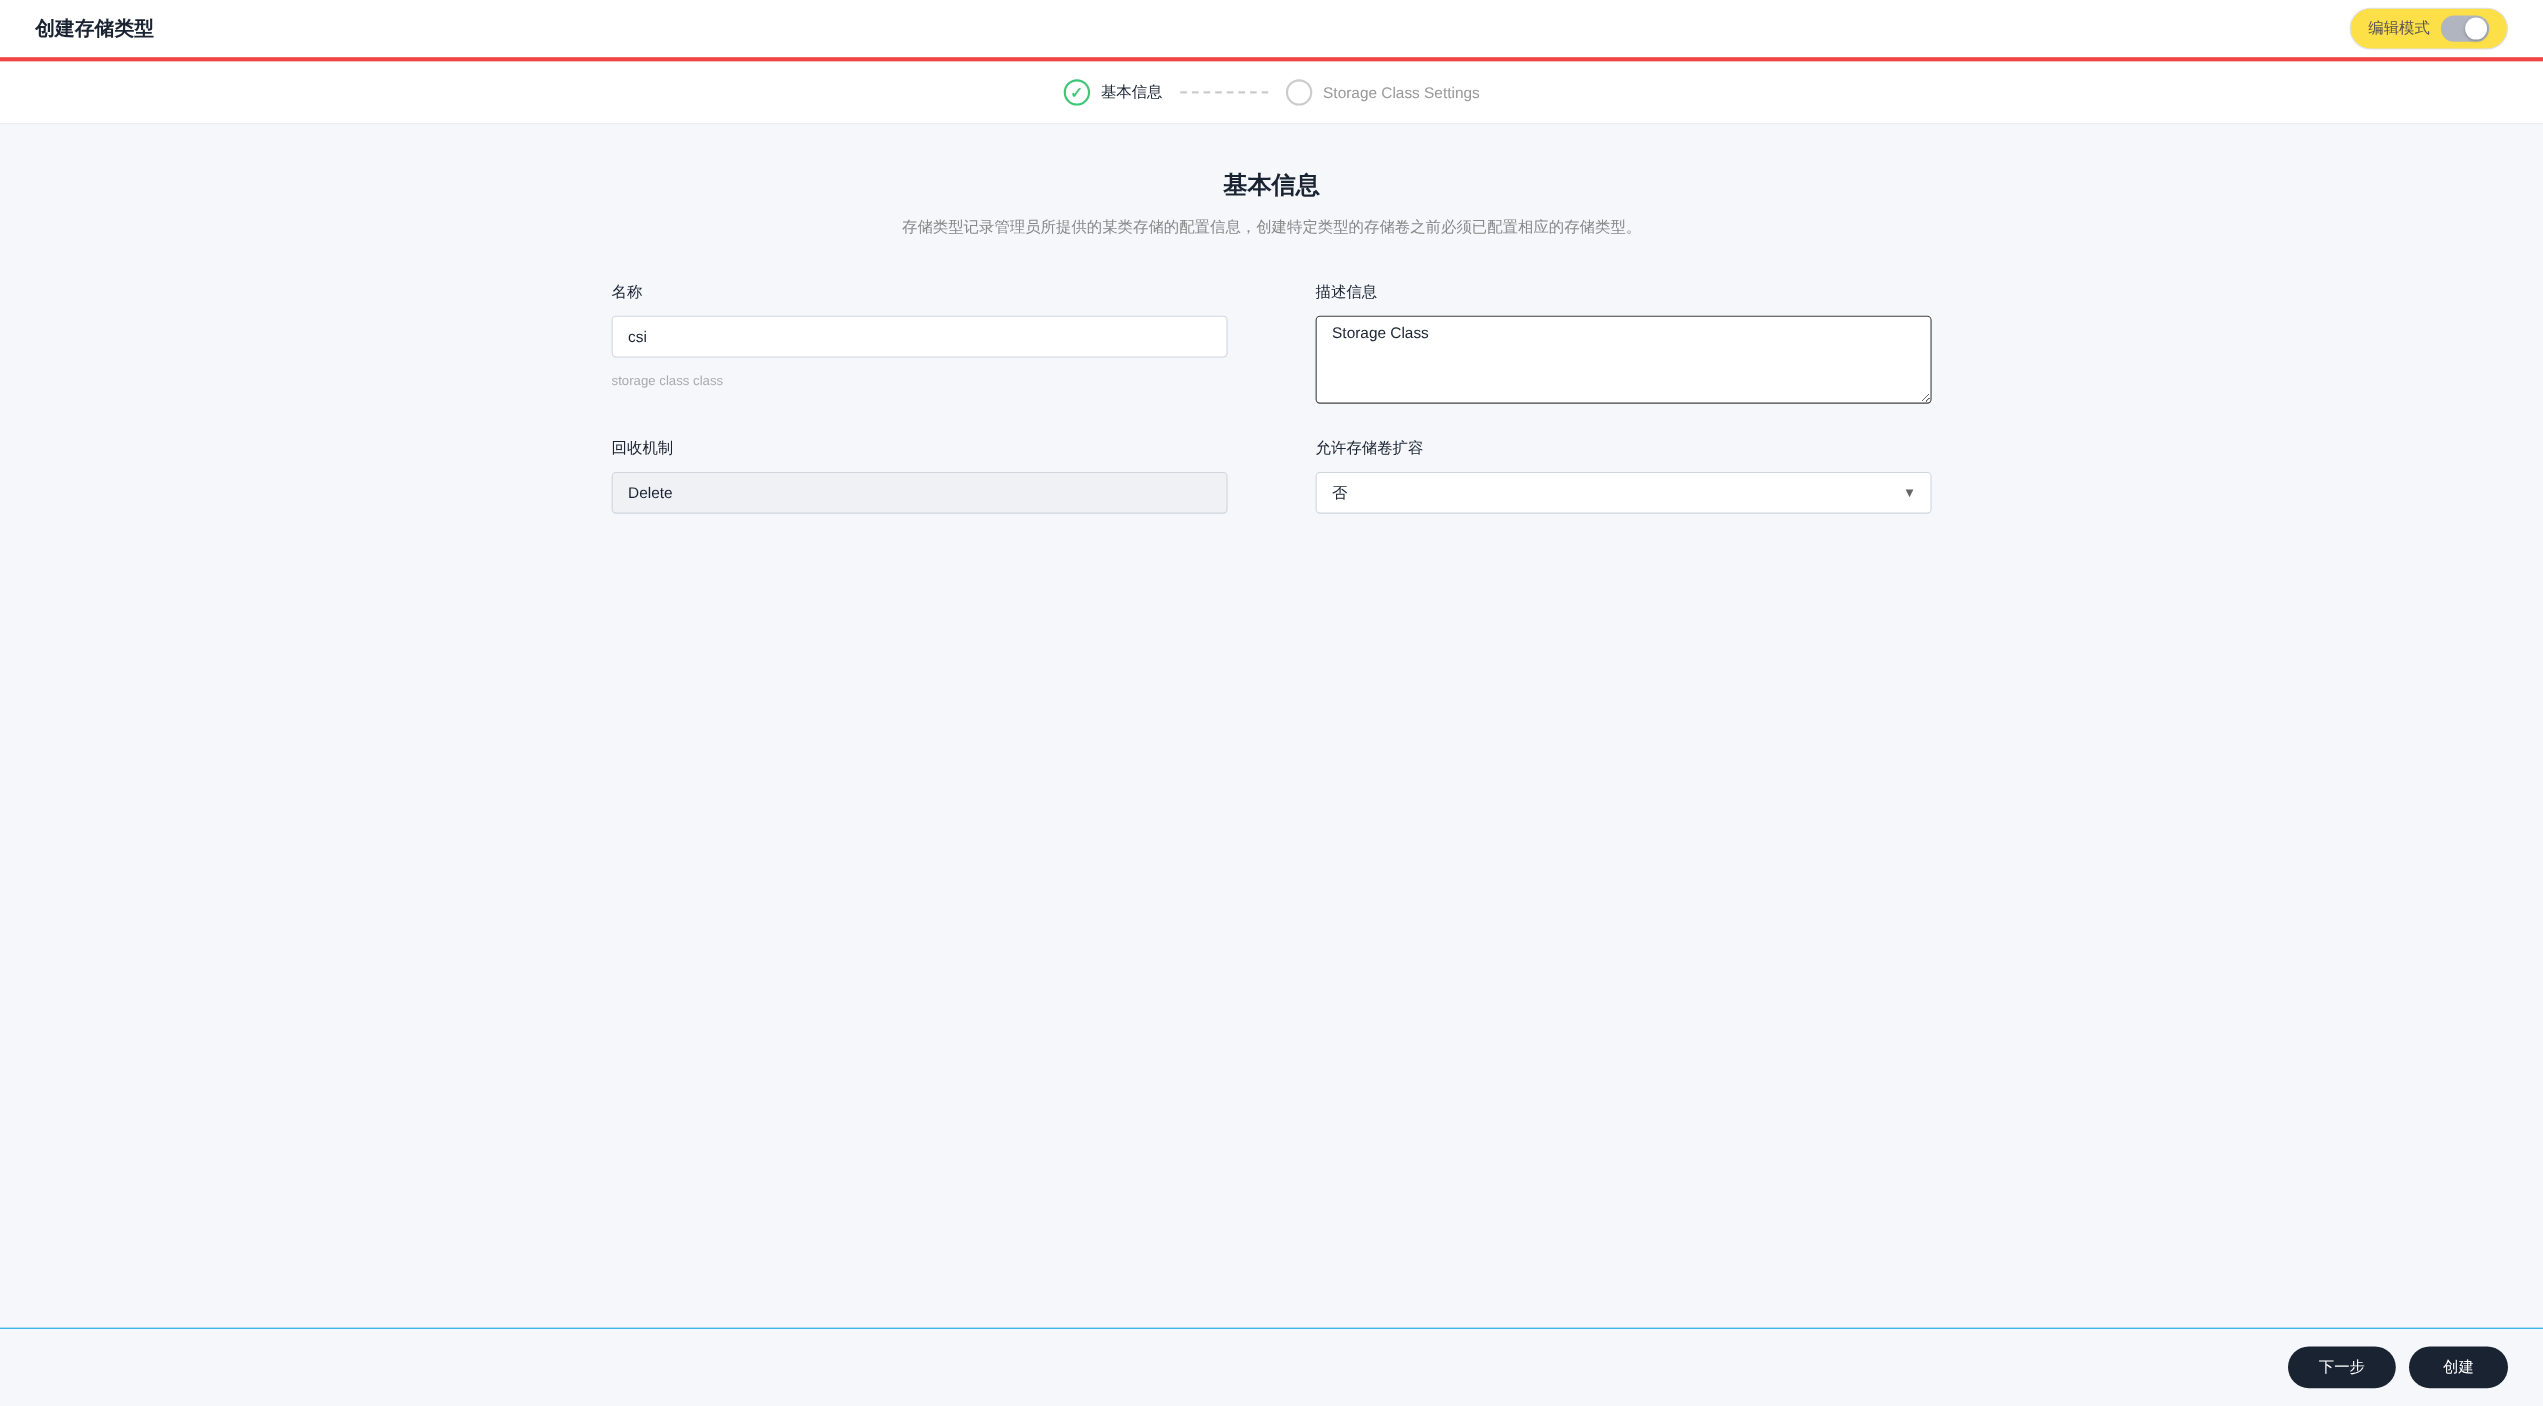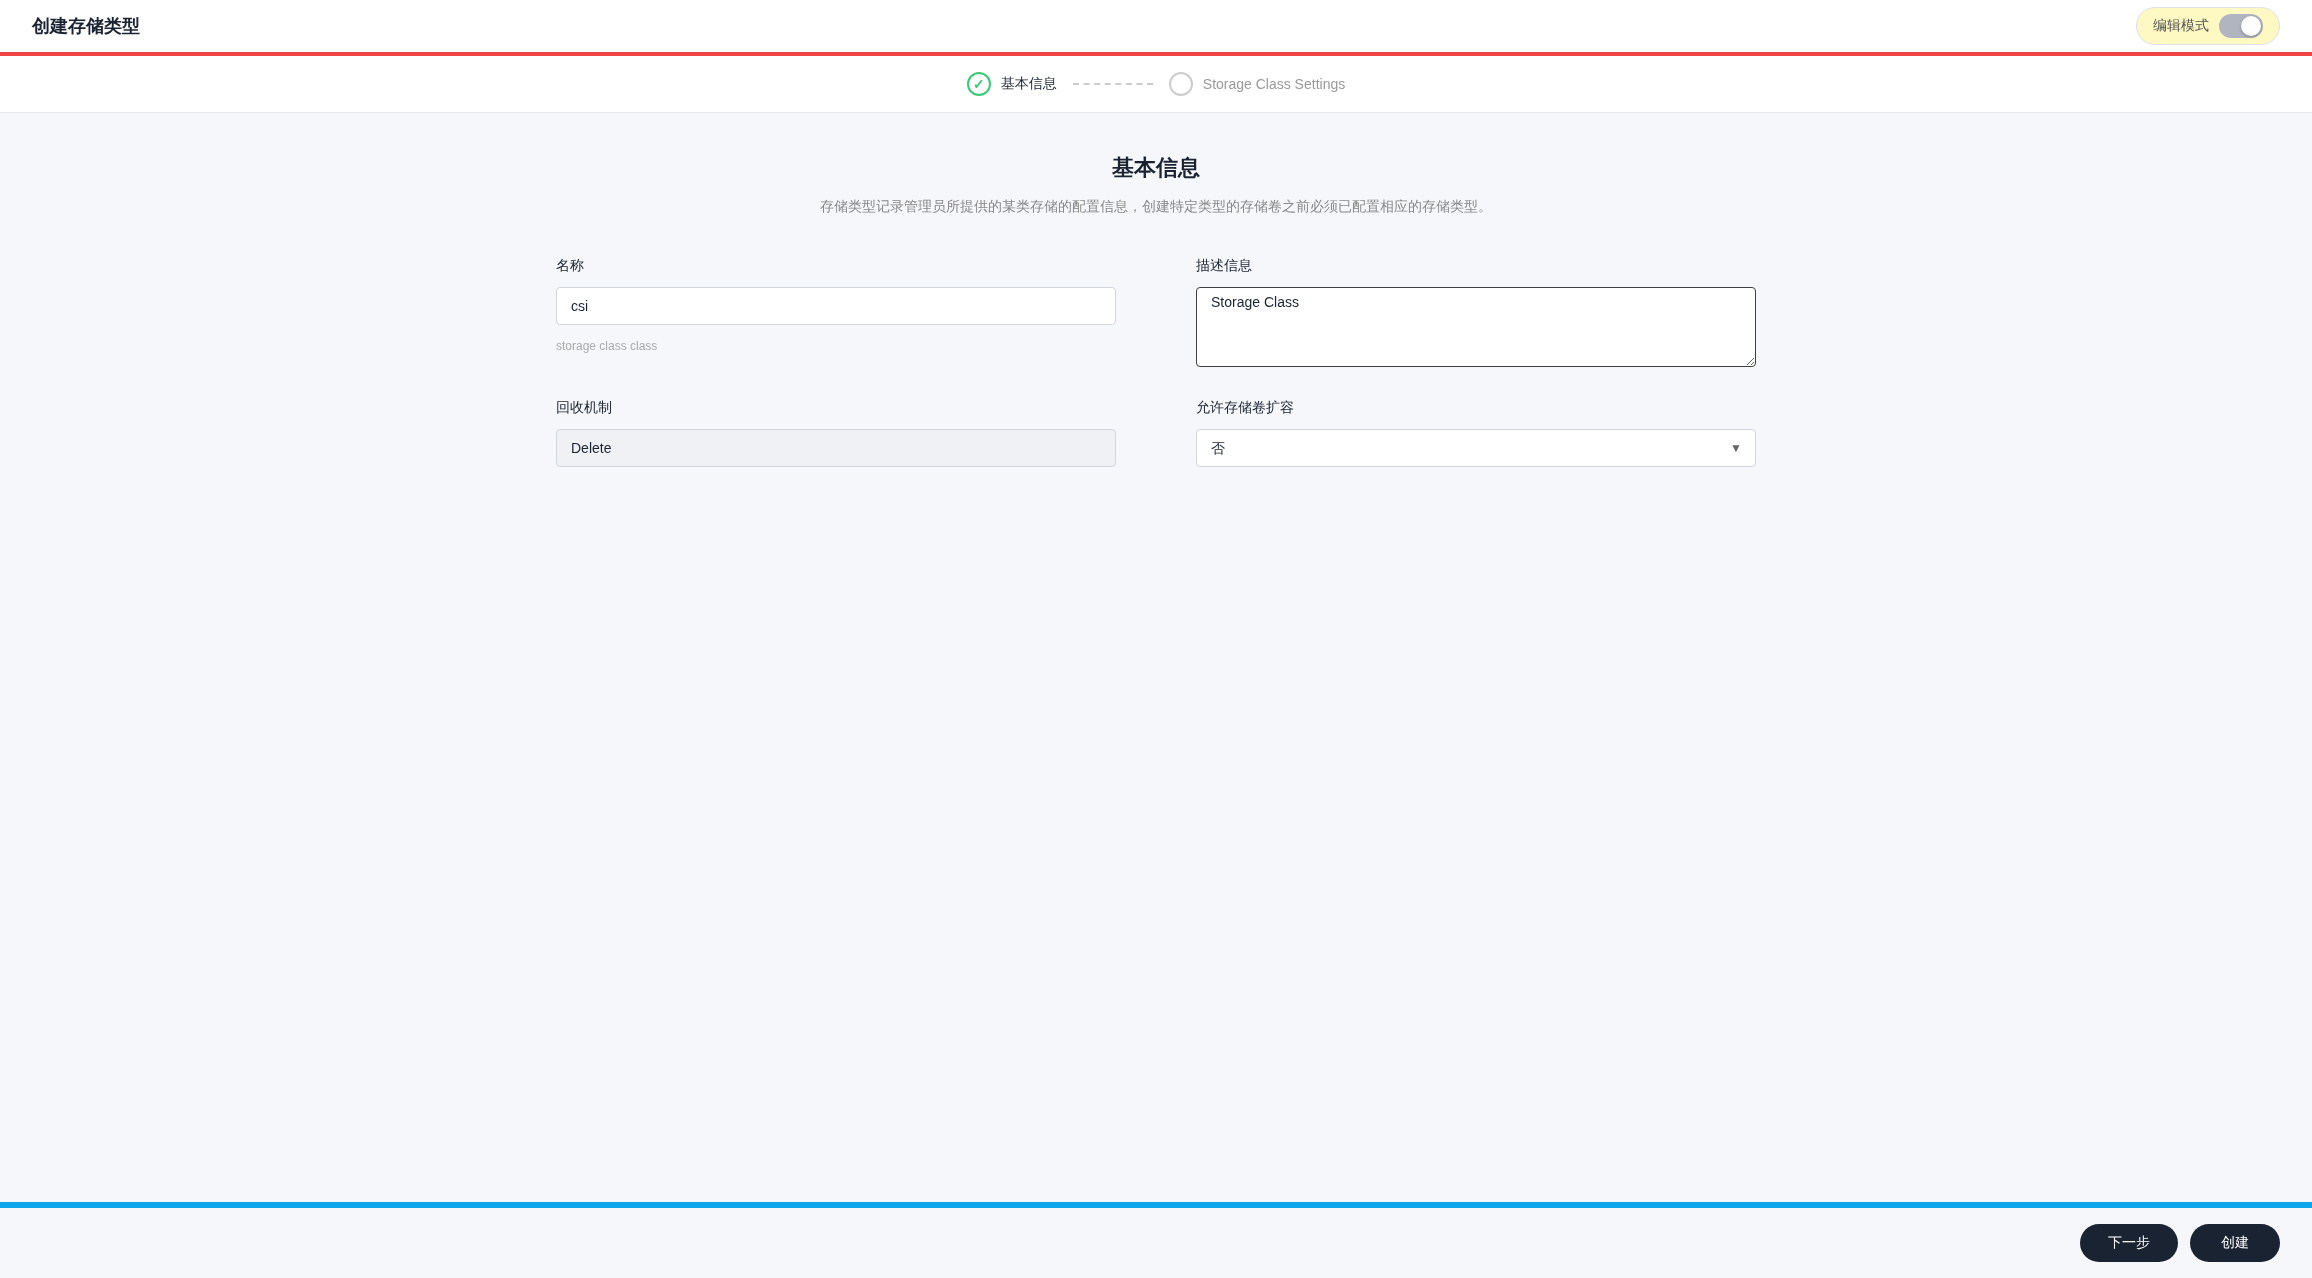--- a/index.html
+++ b/index.html
@@ -32,21 +32,21 @@
     .header-title {
       font-size: 18px;
       font-weight: 600;
       color: #1a2332;
     }
 
     .edit-mode-toggle {
       display: flex;
       align-items: center;
       gap: 10px;
-      background: #fef9c3;
+      background: #fde047;
       border: 1px solid #dde1e9;
       border-radius: 20px;
       padding: 6px 16px;
       cursor: pointer;
     }
 
     .edit-mode-label {
       font-size: 14px;
       color: #555;
     }
@@ -246,21 +246,21 @@
       border-radius: 4px;
       font-size: 14px;
       color: #1a2332;
       background: #f0f1f4;
       outline: none;
     }
 
     
     .footer {
       background: #f5f7fa;
-      border-top: 6px solid #0ea5e9;
+      border-top: 1px solid #0ea5e9;
       padding: 16px 32px;
       display: flex;
       justify-content: flex-end;
       gap: 12px;
       flex-shrink: 0;
     }
 
     .btn-primary {
       background: #1a2332;
       color: #fff;

